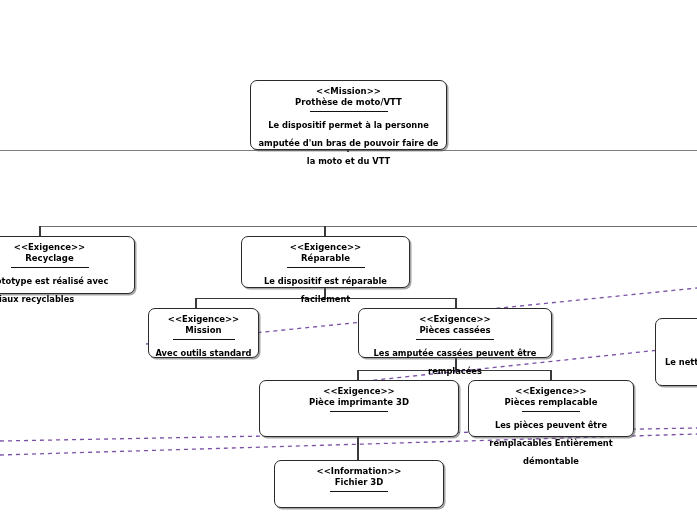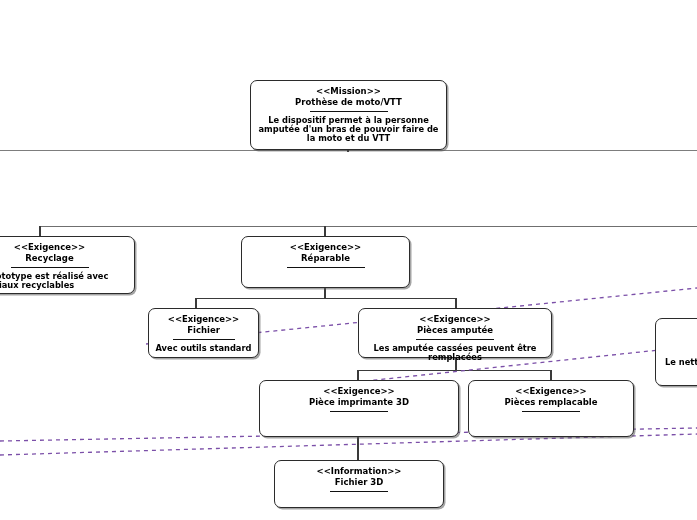--- a/index.html
+++ b/index.html
@@ -54,21 +54,21 @@
   .rule{
     width:78px;
     height:0;
     border-top:1.2px solid #111;
     margin:3px 0 4px 0;
   }
   .body{
     font-size:8.3px;
     font-weight:bold;
     color:#000;
-    line-height:9px;
+    line-height:18px;
     text-align:center;
   }
   .body.left{ text-align:left; width:100%; }
 
   
   #n-mission{ left:250px; top:80px;  width:197px; height:70px; }
   #n-recyclage{ left:-36px; top:236px; width:171px; height:58px; }
   #n-reparable{ left:241px; top:236px; width:169px; height:52px; }
   #n-outils{   left:148px; top:308px; width:111px; height:50px; }
   #n-pieces{   left:358px; top:308px; width:194px; height:50px; }
@@ -127,50 +127,52 @@
     <div class="stereo">&lt;&lt;Exigence&gt;&gt;</div>
     <div class="nname">Recyclage</div>
     <div class="rule"></div>
     <div class="body left">du prototype est réalisé avec matériaux recyclables</div>
   </div>
 
   <div class="node" id="n-reparable">
     <div class="stereo">&lt;&lt;Exigence&gt;&gt;</div>
     <div class="nname">Réparable</div>
     <div class="rule"></div>
+    <div class="body">Le dispositif est réparable facilement</div>
   </div>
 
   <div class="node" id="n-outils">
     <div class="stereo">&lt;&lt;Exigence&gt;&gt;</div>
-    <div class="nname">Fichier</div>
+    <div class="nname">Mission</div>
     <div class="rule" style="width:62px"></div>
     <div class="body">Avec outils standard</div>
   </div>
 
   <div class="node" id="n-pieces">
     <div class="stereo">&lt;&lt;Exigence&gt;&gt;</div>
-    <div class="nname">Pièces amputée</div>
+    <div class="nname">Pièces cassées</div>
     <div class="rule"></div>
     <div class="body">Les amputée cassées peuvent être remplacées</div>
   </div>
 
   <div class="node" id="n-nettoyage" style="justify-content:center;padding-top:0;">
     <div class="body" style="margin-top:26px;width:100%;text-align:left;padding-left:6px;">Le nett</div>
   </div>
 
   <div class="node" id="n-imprimante">
     <div class="stereo">&lt;&lt;Exigence&gt;&gt;</div>
     <div class="nname">Pièce imprimante 3D</div>
     <div class="rule" style="width:58px"></div>
   </div>
 
   <div class="node" id="n-remplacable">
     <div class="stereo">&lt;&lt;Exigence&gt;&gt;</div>
     <div class="nname">Pièces remplacable</div>
     <div class="rule" style="width:58px"></div>
+    <div class="body">Les pièces peuvent être remplacables Entièrement démontable</div>
   </div>
 
   <div class="node" id="n-fichier">
     <div class="stereo">&lt;&lt;Information&gt;&gt;</div>
     <div class="nname">Fichier 3D</div>
     <div class="rule" style="width:58px"></div>
   </div>
 
 </div>
 

